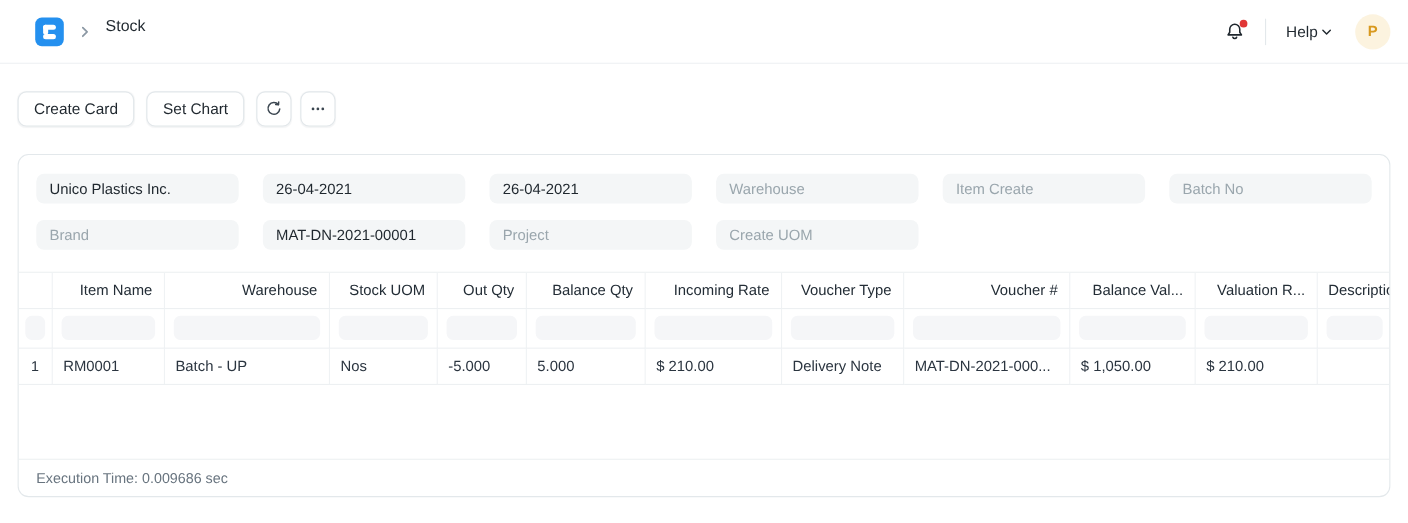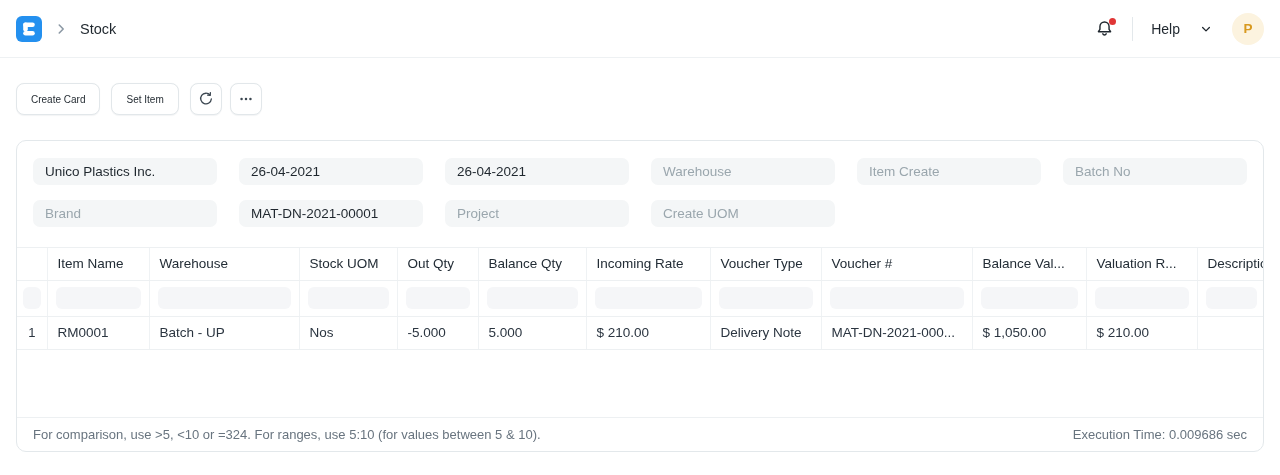--- a/index.html
+++ b/index.html
@@ -9,21 +9,21 @@
     background:#ffffff; color:#1f272e;
     font-family:"Liberation Sans","DejaVu Sans",sans-serif;
     font-size:13.5px;
   }
 
   
   .navbar {
     height:58px; display:flex; align-items:center; justify-content:space-between;
     padding:0 16px; border-bottom:1px solid #eef1f3; background:#fff;
   }
-  .nav-left { display:flex; align-items:center; gap:12px; }
+  .nav-left { display:flex; gap:12px;margin-left:16px; }
   .logo {
     width:26px; height:26px; border-radius:6px; background:#2490ef;
     display:flex; align-items:center; justify-content:center; flex:0 0 auto;
   }
   .crumb-chevron { display:flex; align-items:center; color:#8b98a4; }
   .breadcrumb-label { font-size:14.5px; color:#1f272e; }
 
   .nav-right { display:flex; align-items:center; }
   .searchbar {
     width:292px; height:33px; background:#f3f5f6; border-radius:8px;
@@ -33,37 +33,37 @@
     border:0; outline:0; background:transparent; flex:1;
     font-family:inherit; font-size:13.8px; color:#1f272e; padding:0;
   }
   .searchbar input::placeholder { color:#74808b; }
   .bell { position:relative; display:flex; align-items:center; margin-right:18px; cursor:pointer; }
   .bell-dot {
     position:absolute; top:-1px; right:-2px; width:7px; height:7px;
     border-radius:50%; background:#e03636;
   }
   .nav-divider { width:1px; height:24px; background:#e3e8eb; margin-right:18px; }
-  .help { display:flex; align-items:center; gap:20px; font-size:14px; color:#1f272e; margin-right:20px; cursor:pointer; }
+  .help { display:flex; align-items:center; gap:2px; font-size:14px; color:#1f272e; margin-right:20px; cursor:pointer; }
   .avatar {
     width:32px; height:32px; border-radius:50%; background:#fcf3df;
     color:#d8991f; font-size:13.5px; font-weight:700;
     display:flex; align-items:center; justify-content:center; cursor:pointer;
   }
 
   
   .page-head {
     height:82px; display:flex; align-items:center; justify-content:space-between;
     padding:0 16px;
   }
   .page-title { margin:0; font-size:24px; font-weight:700; color:#1c2630; letter-spacing:-0.2px; }
   .actions { display:flex; align-items:center; gap:11px; }
   .btn {
     height:32px; background:#fff; border:1px solid #e2e7ea; border-radius:8px;
-    font-family:inherit; font-size:10px; color:#1f272e; padding:0 14px;
+    font-family:inherit; font-size:14px; color:#1f272e; padding:0 14px;
     display:flex; align-items:center; justify-content:center; cursor:pointer;
     box-shadow:0 0.5px 1px rgba(25,39,52,0.05);
   }
   .btn.icon-btn { width:32px; padding:0; }
   .btn.ellipsis-btn { margin-left:-3px; }
 
   
   .card {
     margin:0 16px; width:1248px; height:312px; background:#fff;
     border:1px solid #e3e8eb; border-radius:10px; overflow:hidden;
@@ -82,21 +82,21 @@
 
   
   .table-wrap { border-top:1px solid #edf0f2; }
   table { border-collapse:collapse; table-layout:fixed; width:1248px; }
   th, td {
     border-right:1px solid #eff2f4; padding:0 10px;
     white-space:nowrap; overflow:hidden; font-weight:normal; font-size:13.5px;
   }
   th:last-child, td:last-child { border-right:0; }
   thead th {
-    height:32px; text-align:left; color:#232d36;
+    height:32px; text-align:right; color:#232d36;
     border-bottom:1px solid #edf0f2; text-overflow:clip;
   }
   .filter-row td { height:36px; border-bottom:1px solid #edf0f2; padding:0 8px; }
   .cell-pill { height:22px; width:100%; background:#f5f6f8; border-radius:6px; cursor:text; }
   .rownum-cell { padding:0 !important; text-align:center; }
   .rownum-pill { width:18px; height:22px; background:#f5f6f8; border-radius:6px; margin:0 auto; cursor:pointer; }
   .data-row td { height:33px; border-bottom:1px solid #edf0f2; color:#2b3540; }
   .num { text-align:left; }
   .neg { color:#e62e2e; }
   .rownum { color:#6b7885; font-size:13px; }
@@ -146,21 +146,21 @@
     </div>
     <div class="avatar">
       <span>P</span>
     </div>
   </div>
 </header>
 
 <div class="page-head">
   <div class="actions">
     <button class="btn">Create Card</button>
-    <button class="btn">Set Item</button>
+    <button class="btn">Set Chart</button>
     <button class="btn icon-btn">
       <svg width="16" height="16" viewBox="0 0 18 18" fill="none" stroke="#3b4650" stroke-width="1.5" stroke-linecap="round" stroke-linejoin="round">
         <path d="M13.6 4.6 A6 6 0 1 0 15 9"></path>
         <polyline points="13.9,1.9 13.7,4.8 10.8,4.6"></polyline>
       </svg>
     </button>
     <button class="btn icon-btn ellipsis-btn">
       <svg width="16" height="16" viewBox="0 0 18 18" fill="#3b4650">
           <circle cx="4" cy="9" r="1.4"></circle>
           <circle cx="9" cy="9" r="1.4"></circle>
@@ -271,16 +271,15 @@
           <td class="num">$ 210.00</td>
           <td></td>
         </tr>
       </tbody>
     </table>
   </div>
 
   <div class="table-spacer"></div>
 
   <div class="card-footer">
-    <span>For comparison, use &gt;5, &lt;10 or =324. For ranges, use 5:10 (for values between 5 &amp; 10).</span>
     <span>Execution Time: 0.009686 sec</span>
   </div>
 </section>
 
 </body></html>

